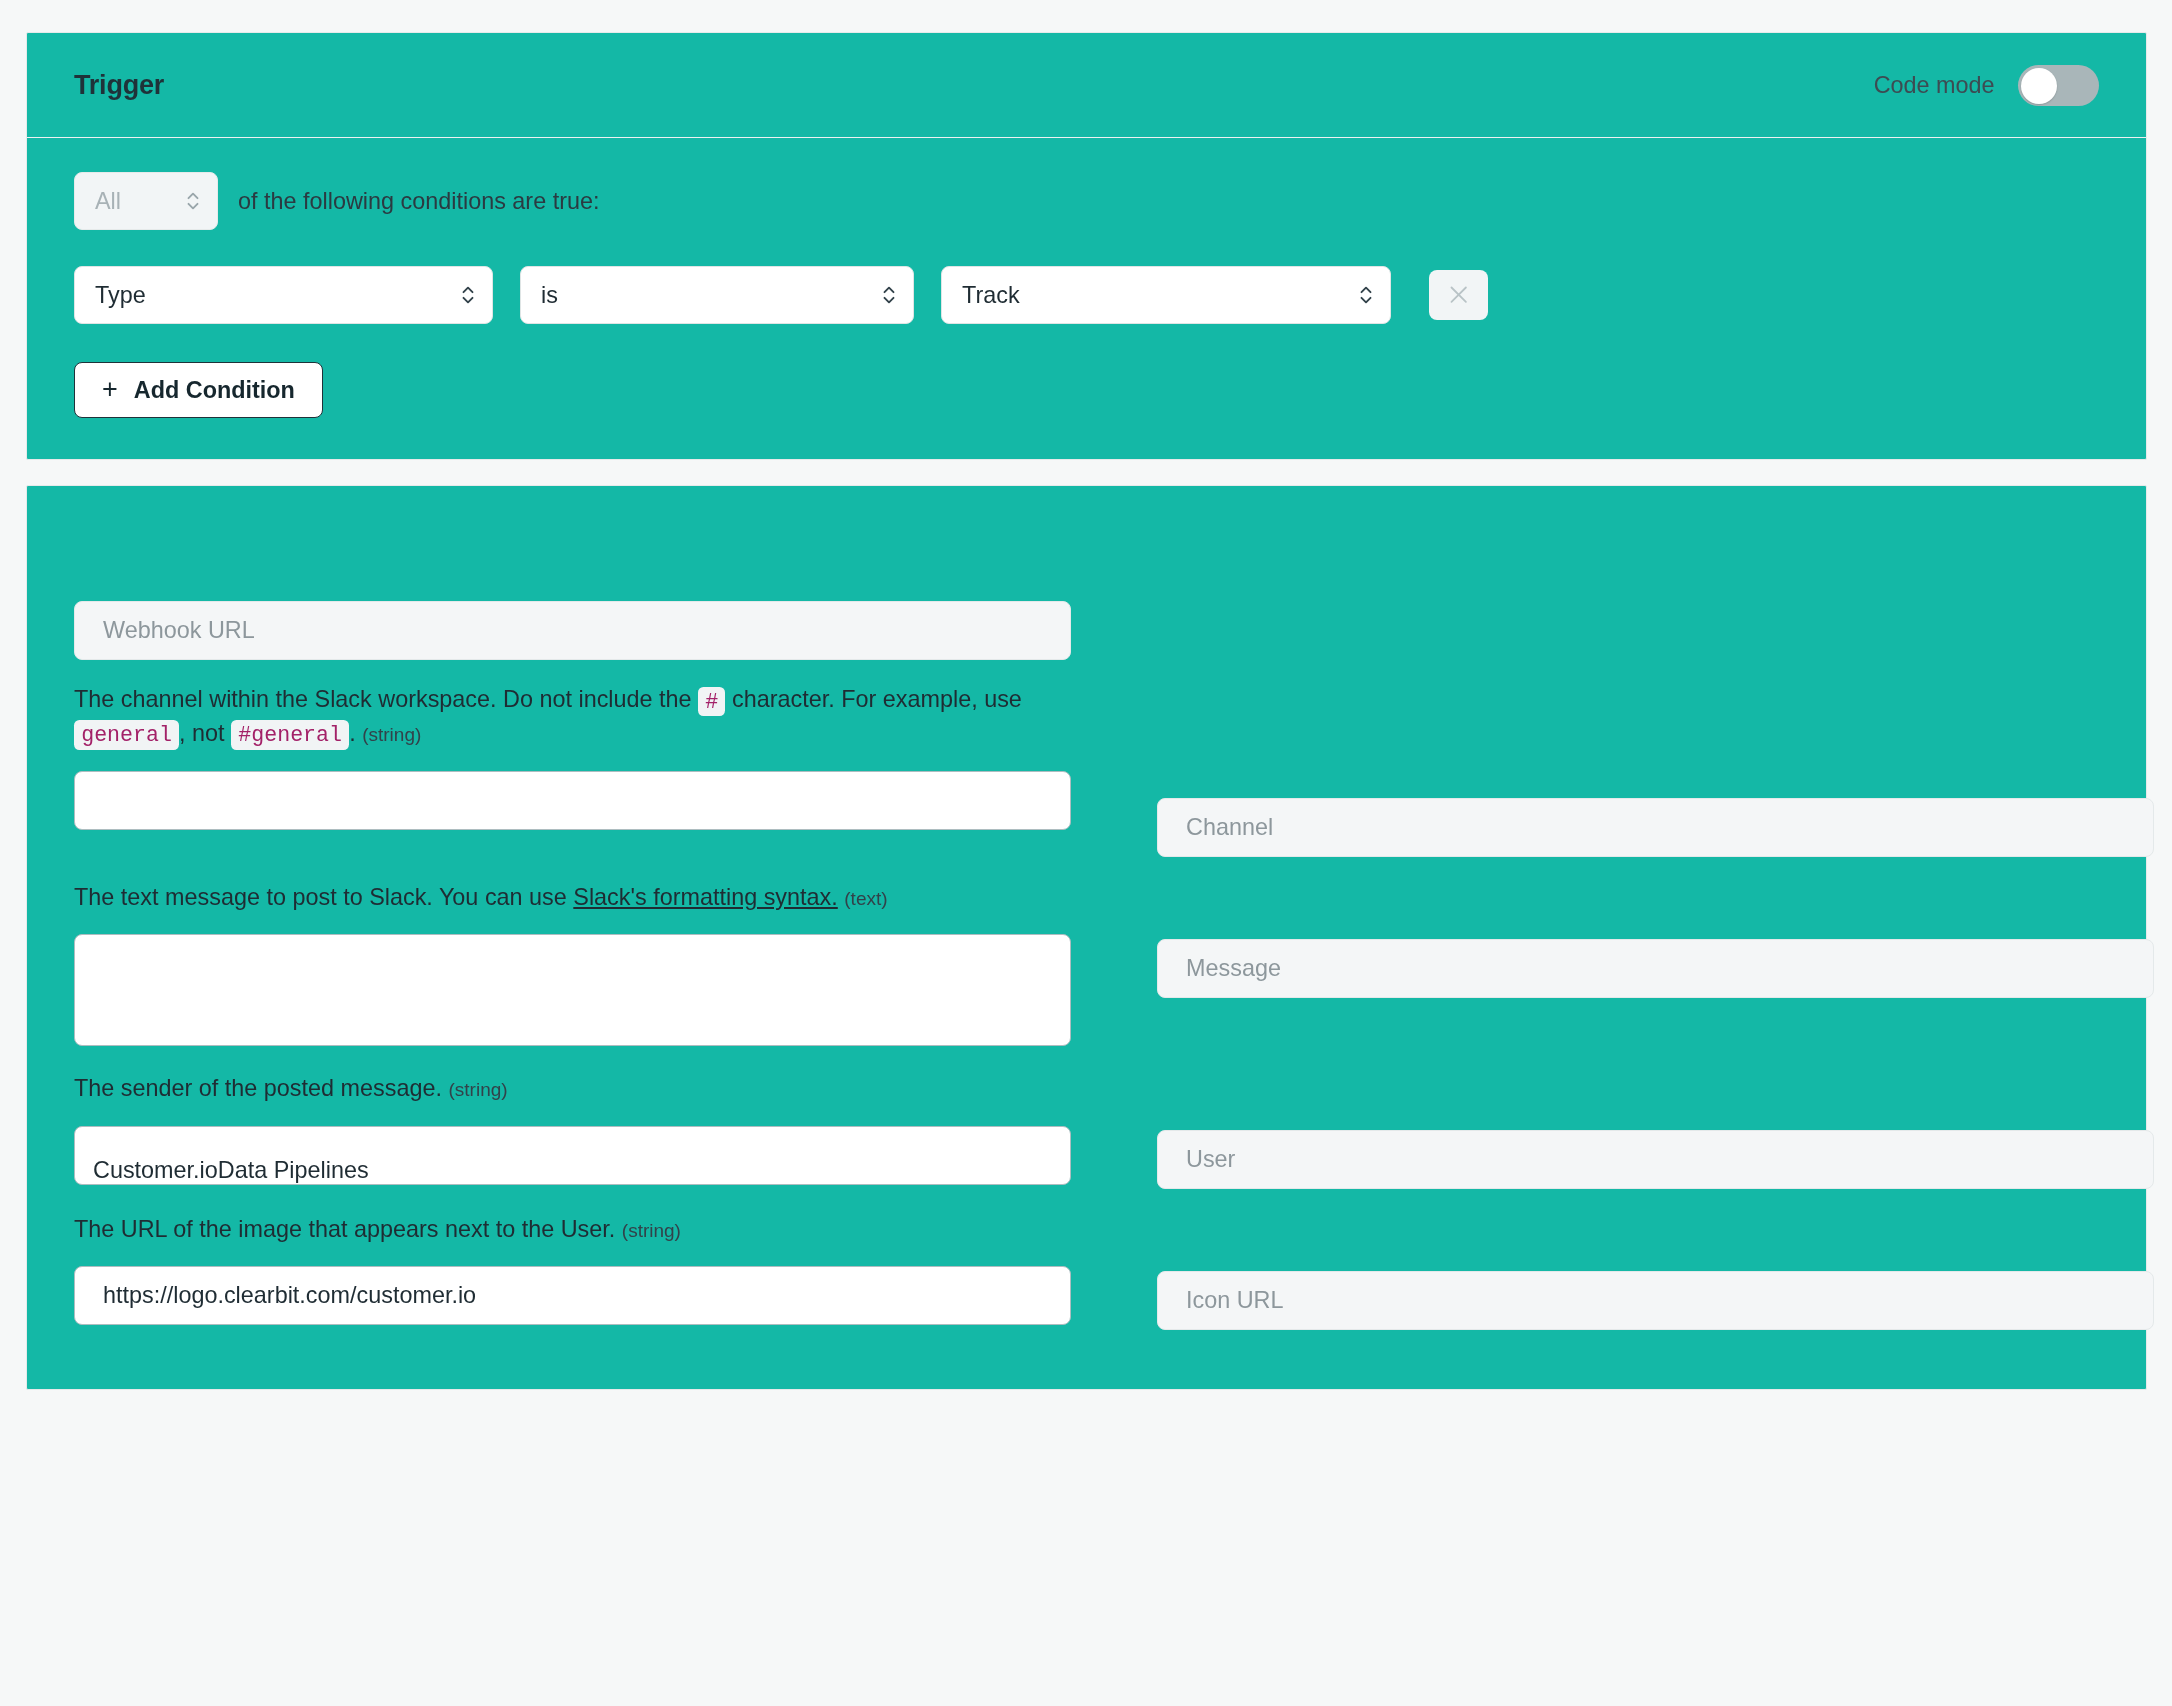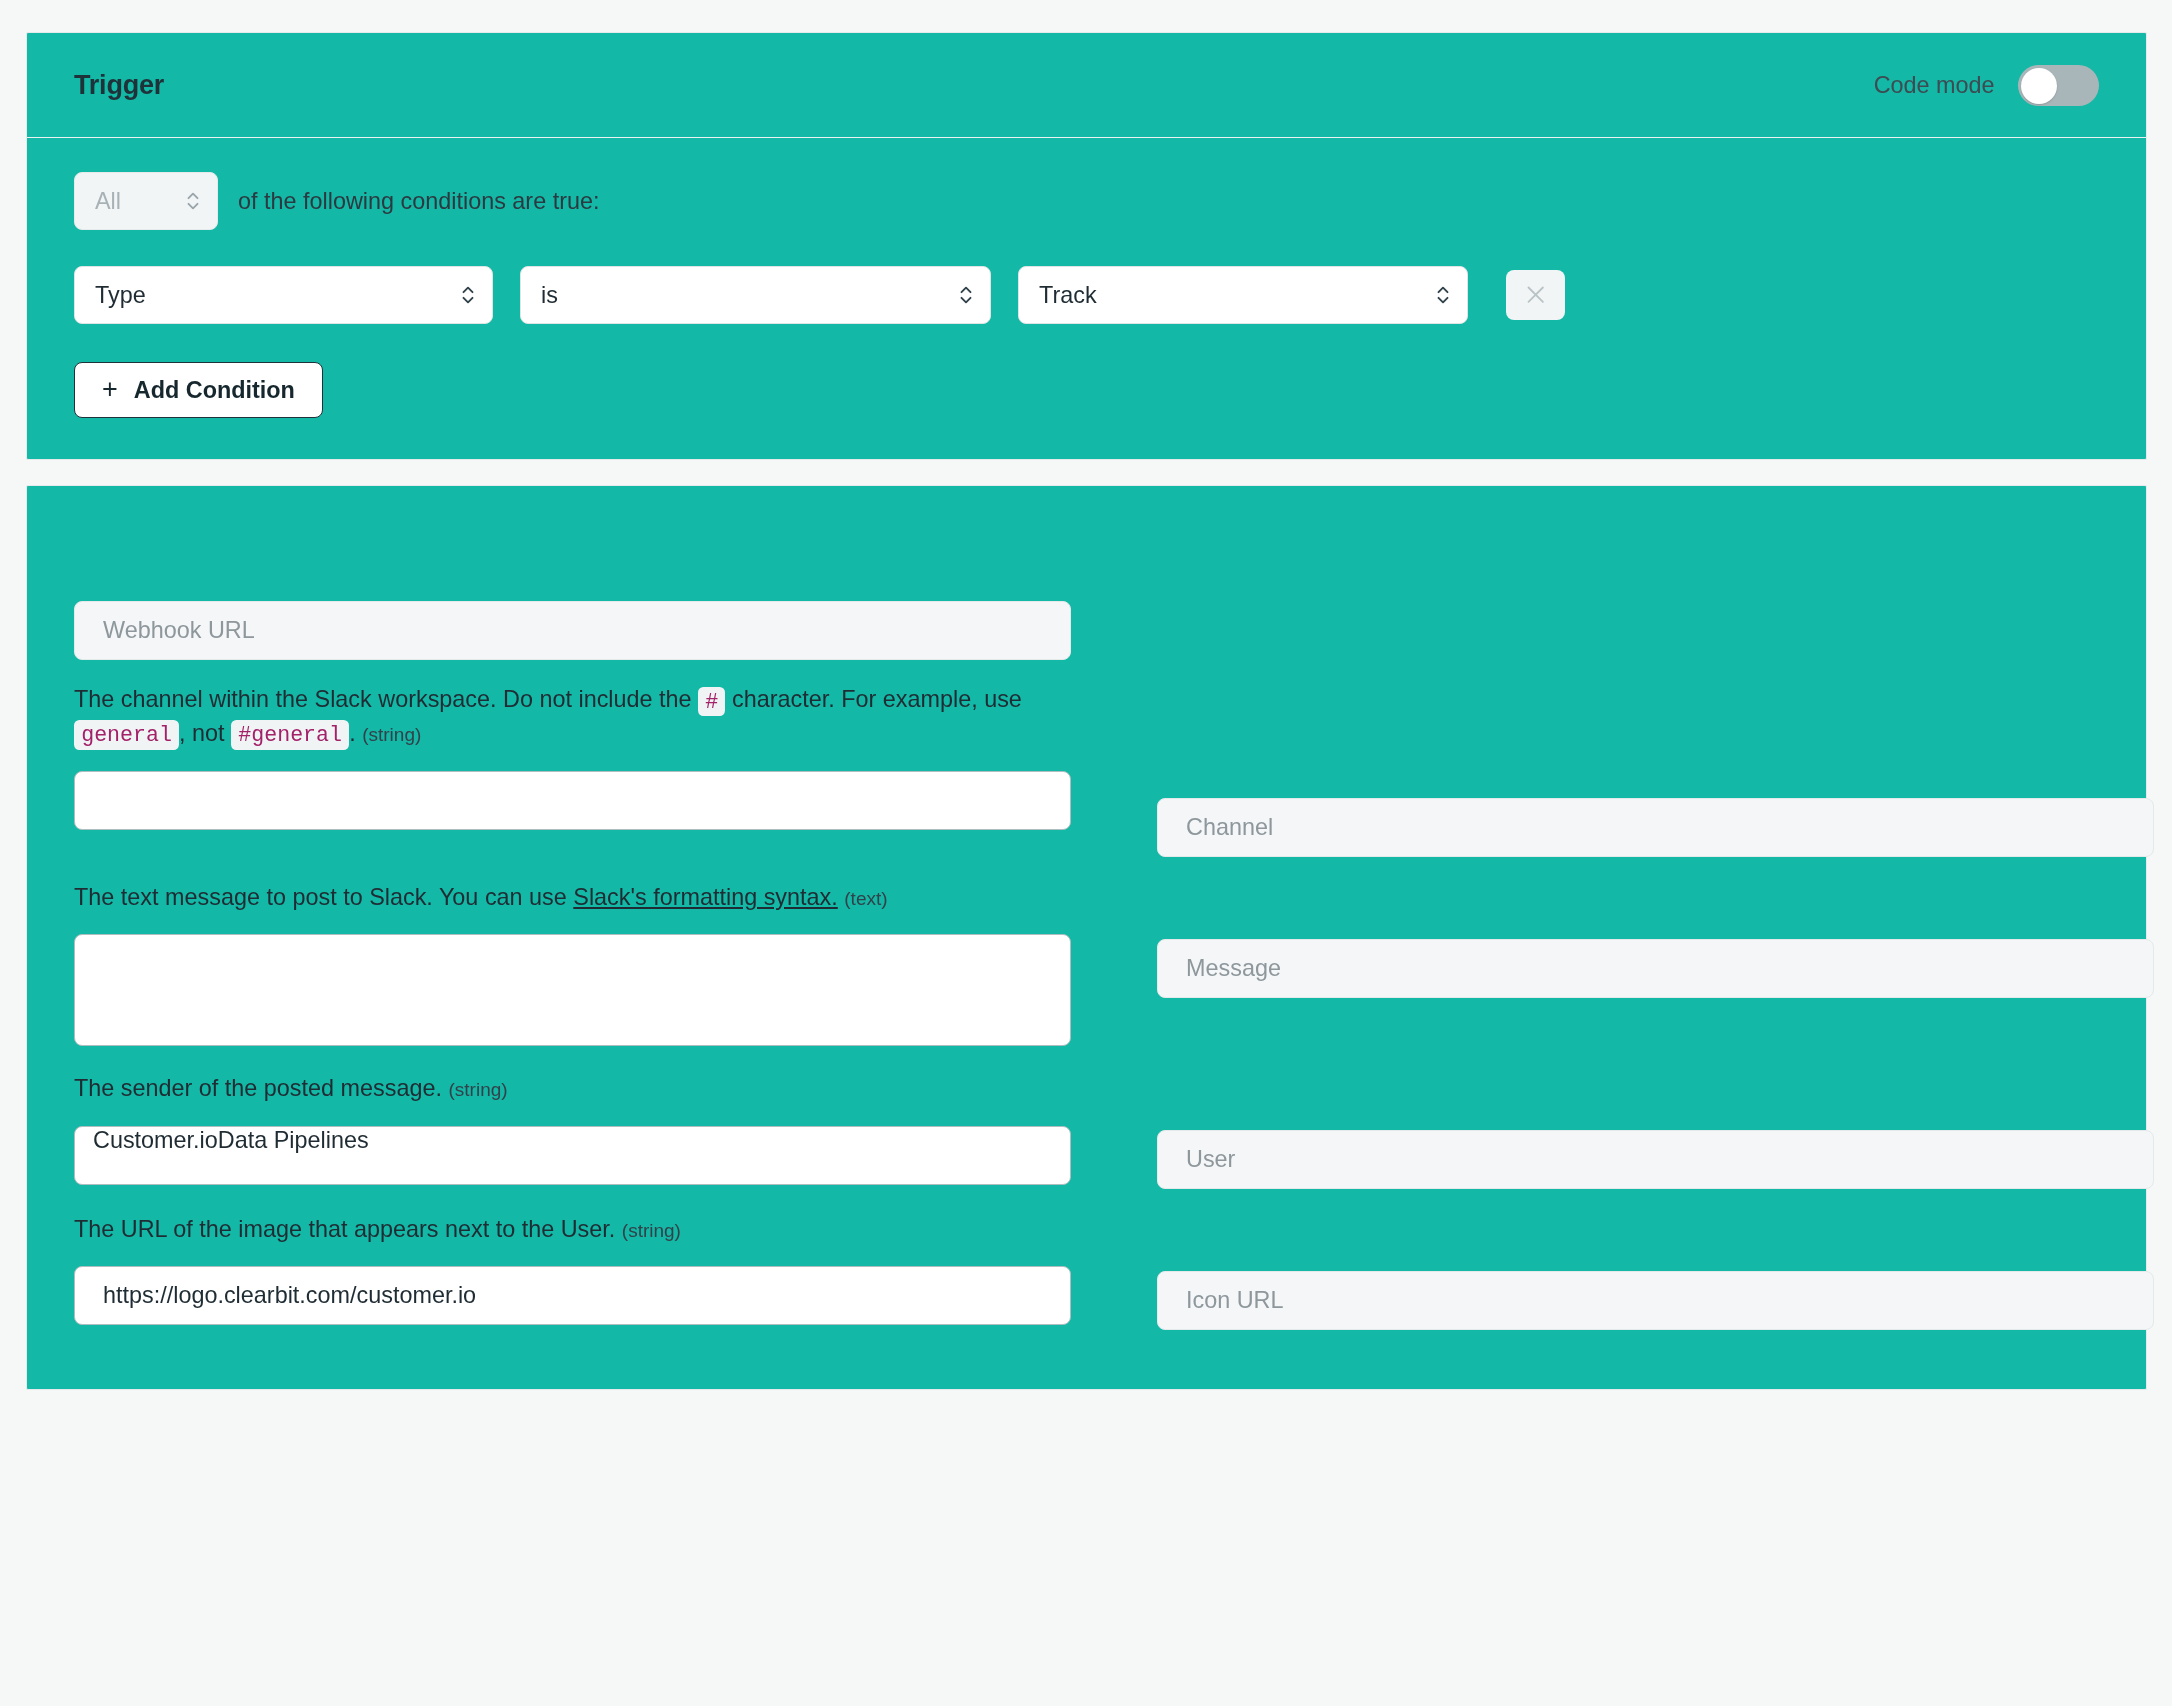--- a/index.html
+++ b/index.html
@@ -110,21 +110,21 @@
   .sel .chev {
     position: absolute;
     right: 16px;
     top: 50%;
     transform: translateY(-50%);
     width: 16px; height: 27px;
     display: block;
   }
   .sel-all { width: 144px; }
   .sel-field { width: 419px; }
-  .sel-op    { width: 471px; }
+  .sel-op    { width: 394px; }
   .sel-val   { width: 450px; }
 
   .cond-row {
     display: flex;
     align-items: center;
     gap: 27px;
     margin-bottom: 38px;
   }
 
   .remove-btn {
@@ -246,21 +246,21 @@
   .faux-input {
     width: 100%;
     height: 59px;
     border: 0.9px solid #adbdc0;
     border-radius: 8px;
     background: #fff;
     font-size: 23.4px;
     color: #1f2c33;
     padding: 0 18px;
     display: flex;
-    align-items: flex-start;
+    align-items: flex-end;
   }
 
   .spacer-right-1 { height: 83px; }
 </style>
 </head>
 <body>
 
 <div class="page">
 
   <section class="card">

